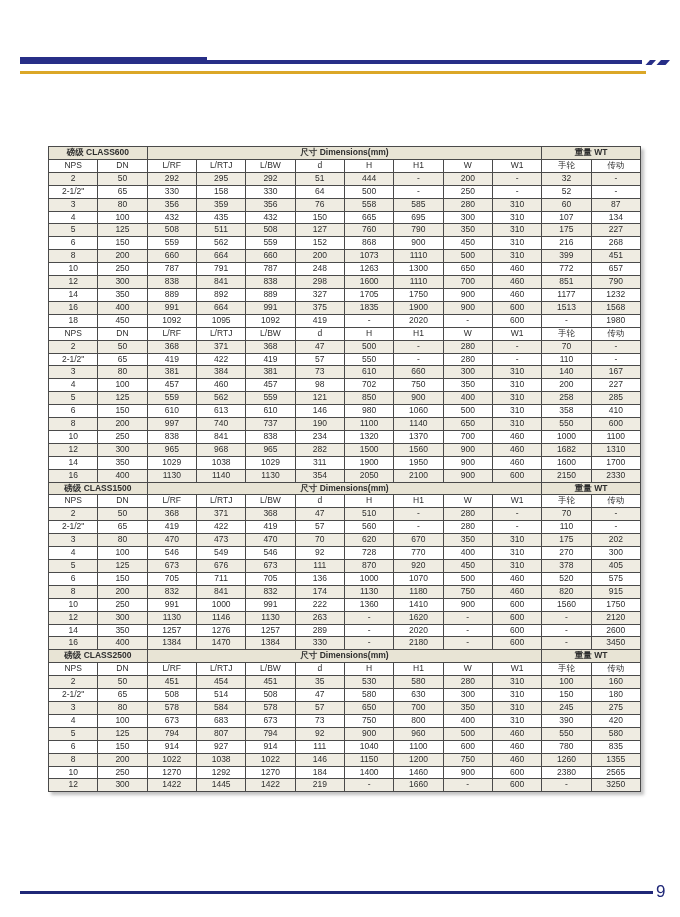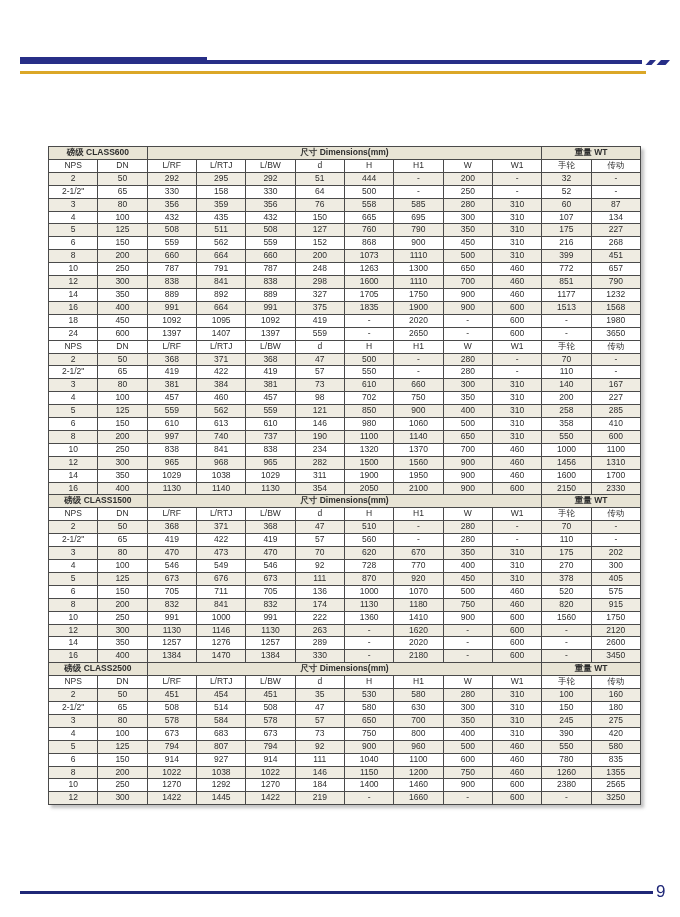--- a/index.html
+++ b/index.html
@@ -240,34 +240,20 @@
         <td>1095</td>
         <td>1092</td>
         <td>419</td>
         <td>-</td>
         <td>2020</td>
         <td>-</td>
         <td>600</td>
         <td>-</td>
         <td>1980</td>
       </tr>
-      <tr>
-        <td>24</td>
-        <td>600</td>
-        <td>1397</td>
-        <td>1407</td>
-        <td>1397</td>
-        <td>559</td>
-        <td>-</td>
-        <td>2650</td>
-        <td>-</td>
-        <td>600</td>
-        <td>-</td>
-        <td>3650</td>
-      </tr>
       <tr class="col-header">
         <td>NPS</td>
         <td>DN</td>
         <td>L/RF</td>
         <td>L/RTJ</td>
         <td>L/BW</td>
         <td>d</td>
         <td>H</td>
         <td>H1</td>
         <td>W</td>
@@ -391,21 +377,21 @@
         <td>12</td>
         <td>300</td>
         <td>965</td>
         <td>968</td>
         <td>965</td>
         <td>282</td>
         <td>1500</td>
         <td>1560</td>
         <td>900</td>
         <td>460</td>
-        <td>1456</td>
+        <td>1682</td>
         <td>1310</td>
       </tr>
       <tr>
         <td>14</td>
         <td>350</td>
         <td>1029</td>
         <td>1038</td>
         <td>1029</td>
         <td>311</td>
         <td>1900</td>

